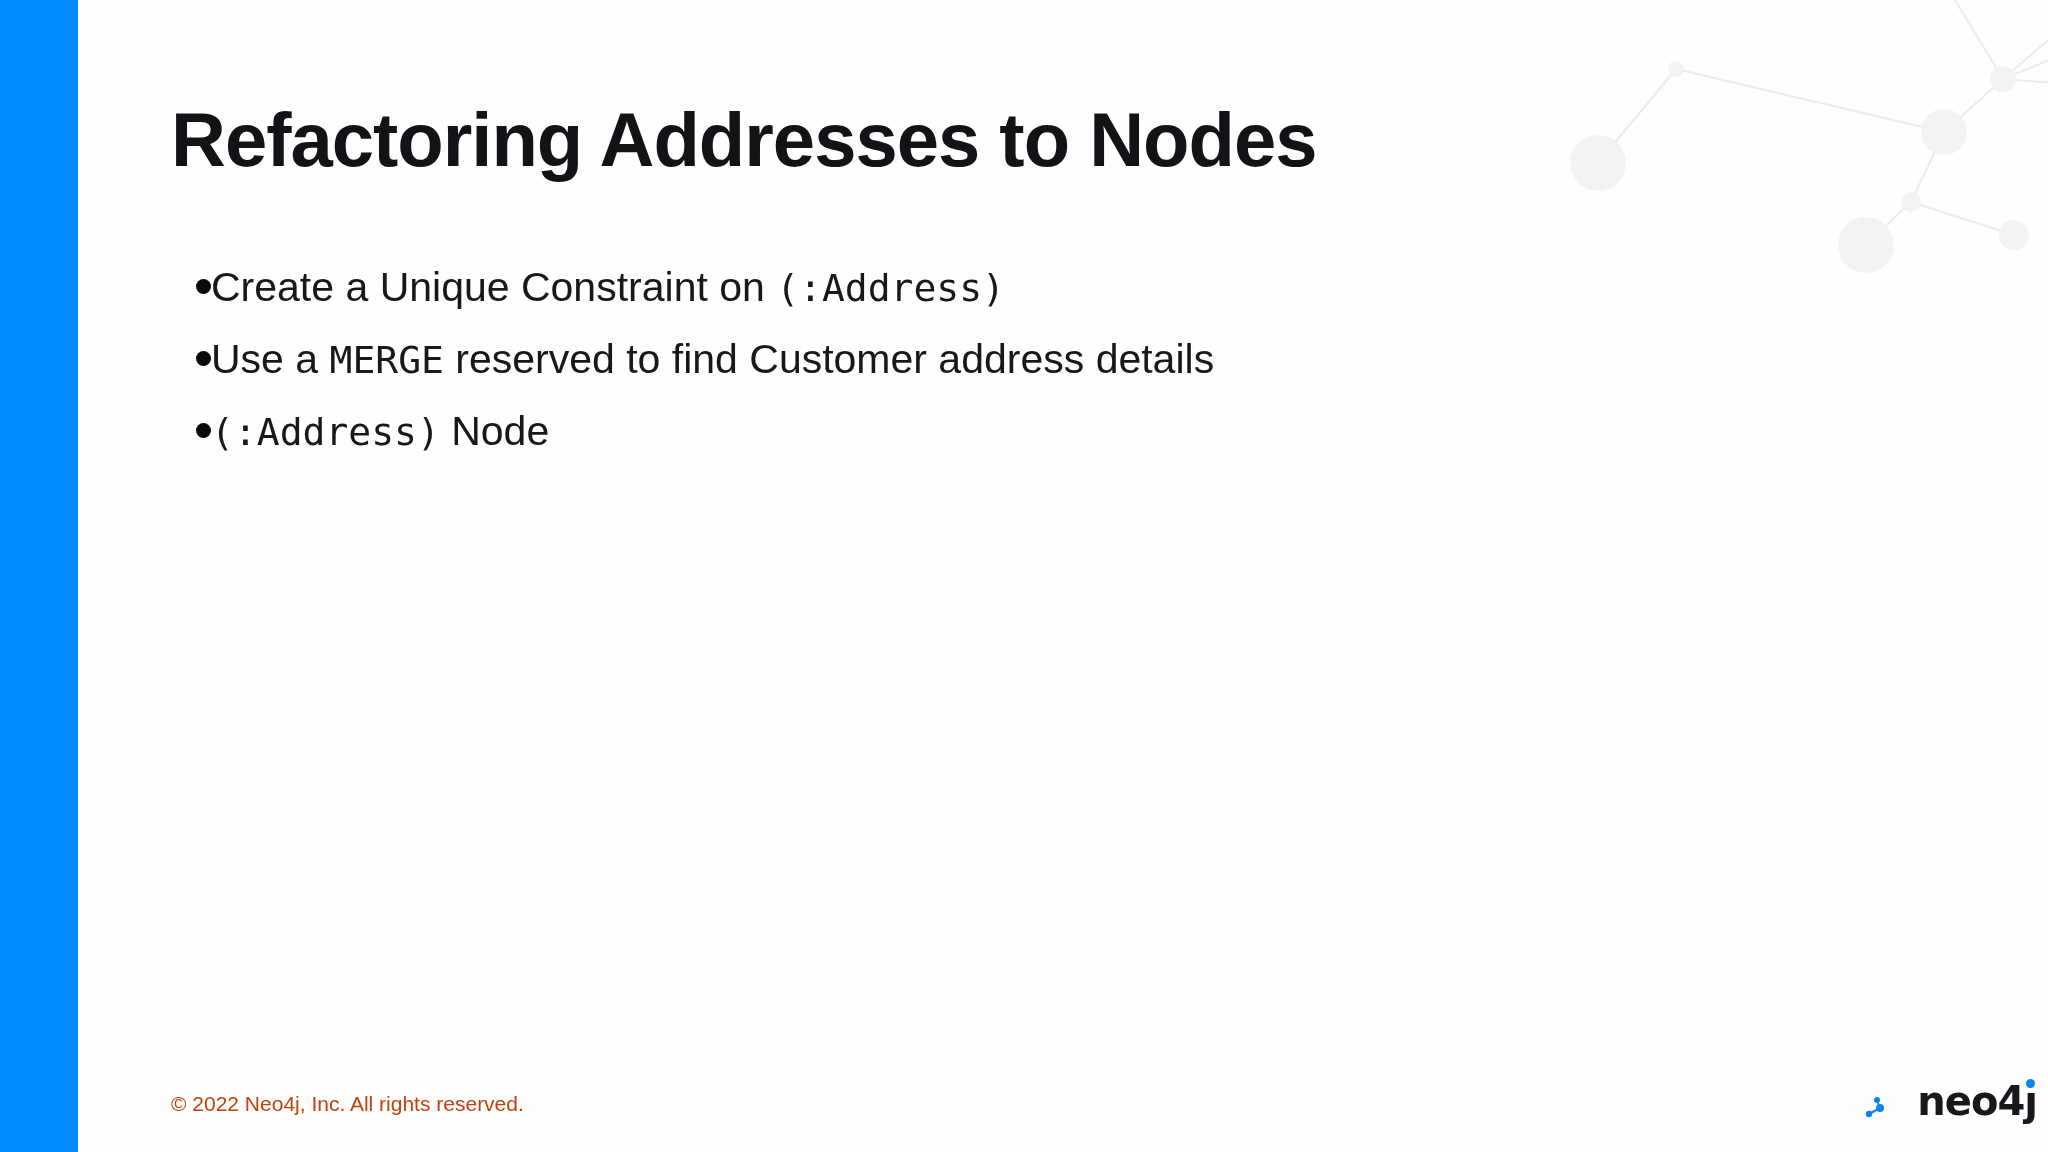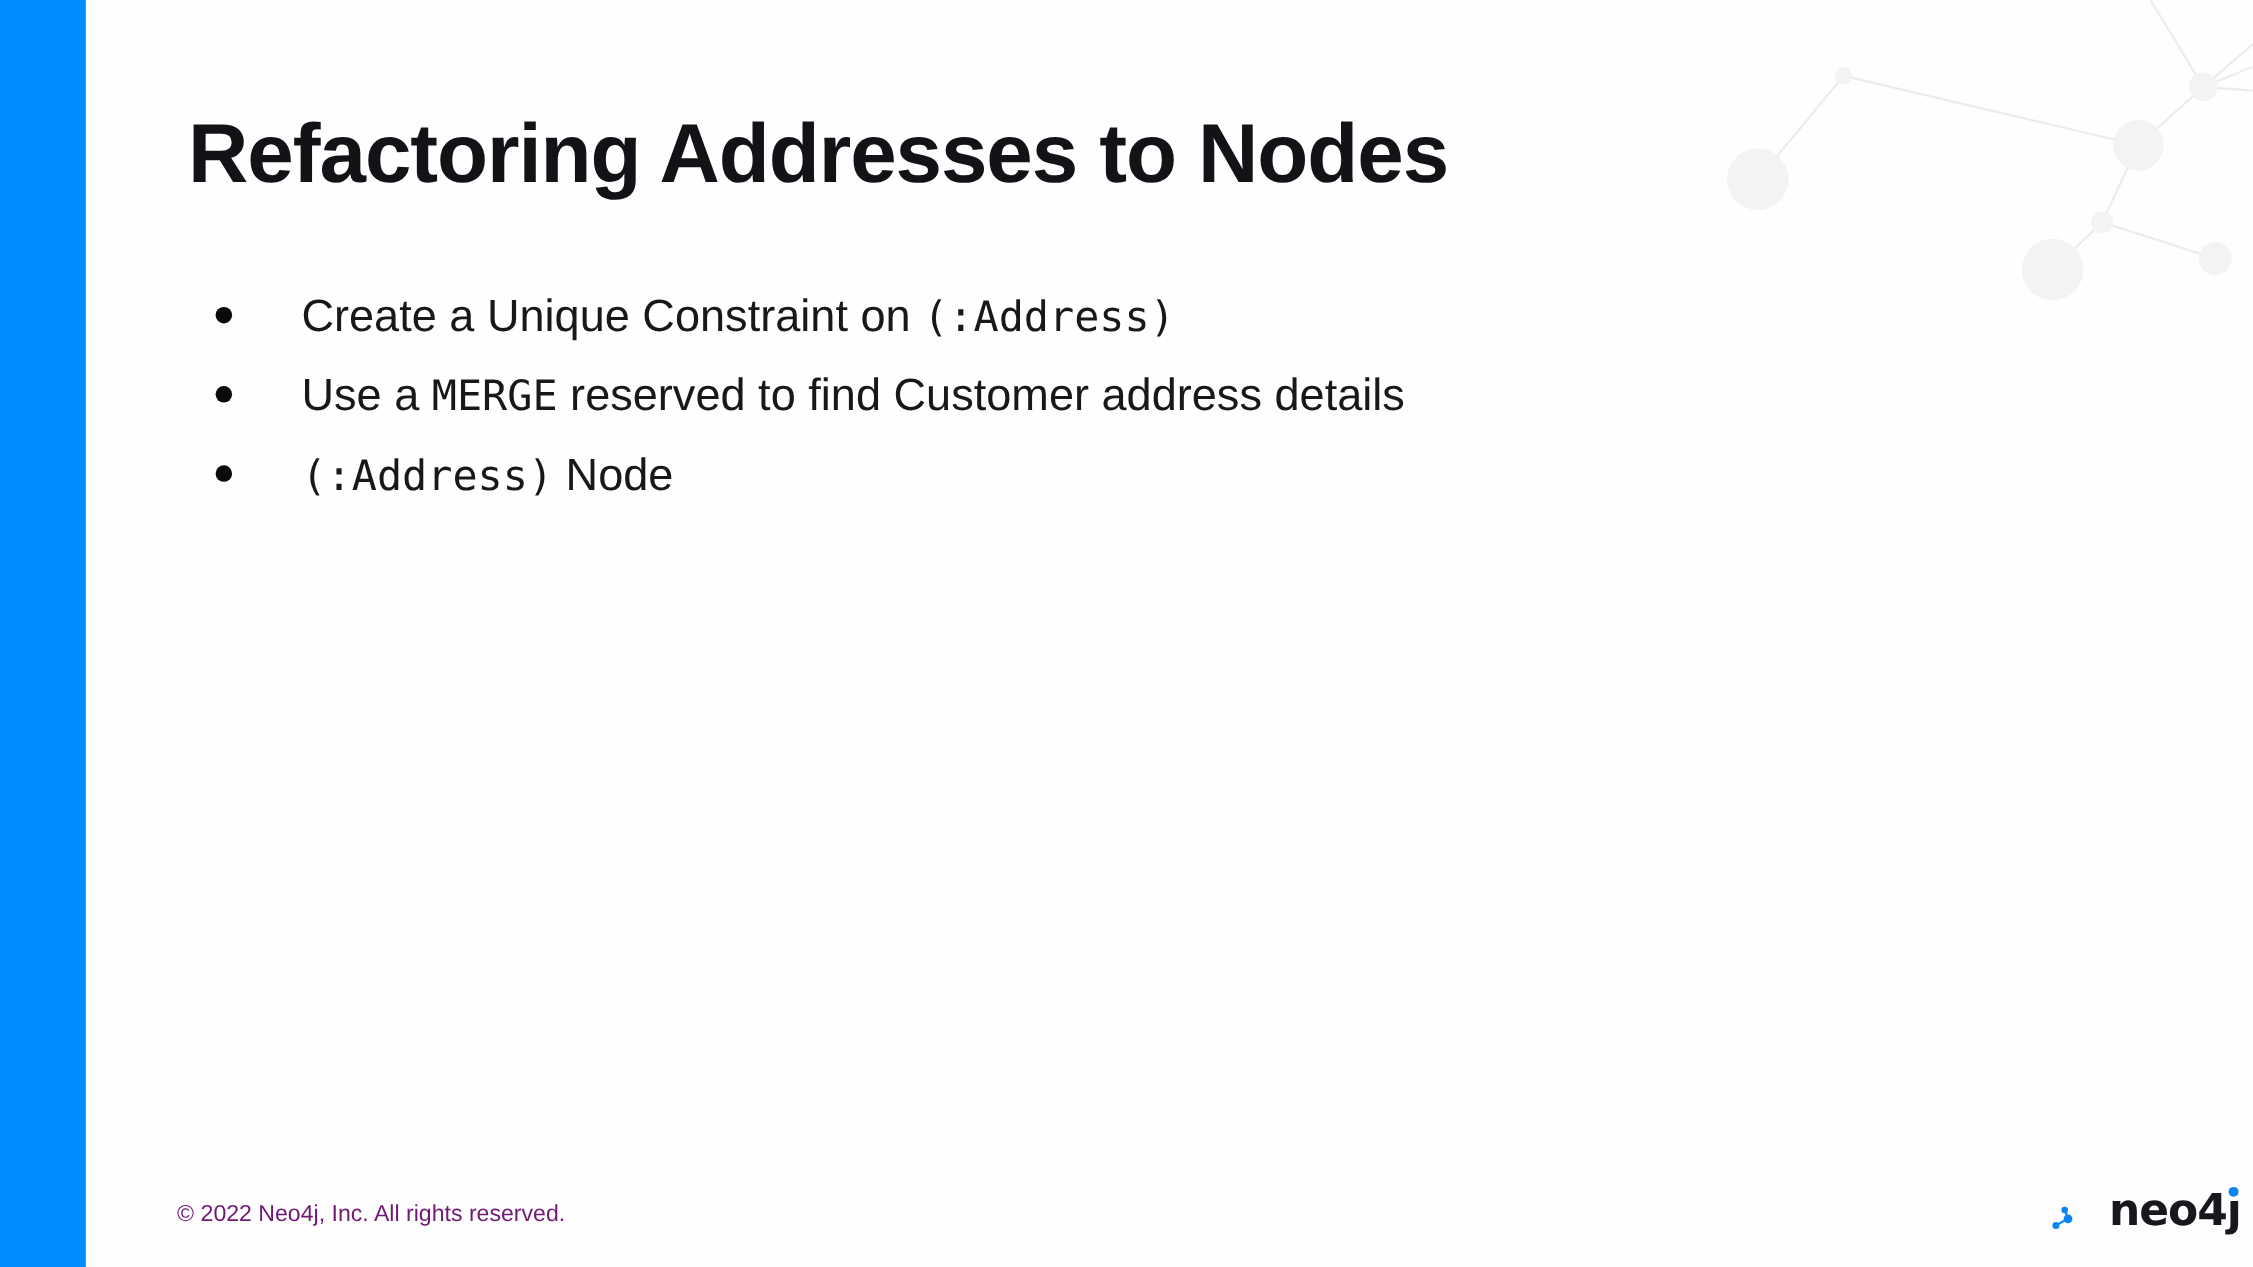--- a/index.html
+++ b/index.html
@@ -53,37 +53,36 @@
   }
   .dot {
     flex: 0 0 auto;
     width: 15px;
     height: 15px;
     border-radius: 50%;
     background: #0a0a0a;
     margin-top: 27px;
   }
   .bullet-text {
-    margin-left: 63px;
     font-size: 41px;
     line-height: 71px;
     color: #17181a;
     width: 1640px;
   }
   .mono {
     font-family: "DejaVu Sans Mono", monospace;
     font-size: 38px;
     letter-spacing: 0px;
   }
   .copyright {
     position: absolute;
-    left: 161px;
+    left: 171px;
     top: 1092px;
     font-size: 21px;
-    color: #701a75;
+    color: #c2410c;
   }
   .logo {
     position: absolute;
     right: 32px;
     top: 1078px;
     display: flex;
     align-items: center;
     gap: 24px;
   }
   .logo-icon {

